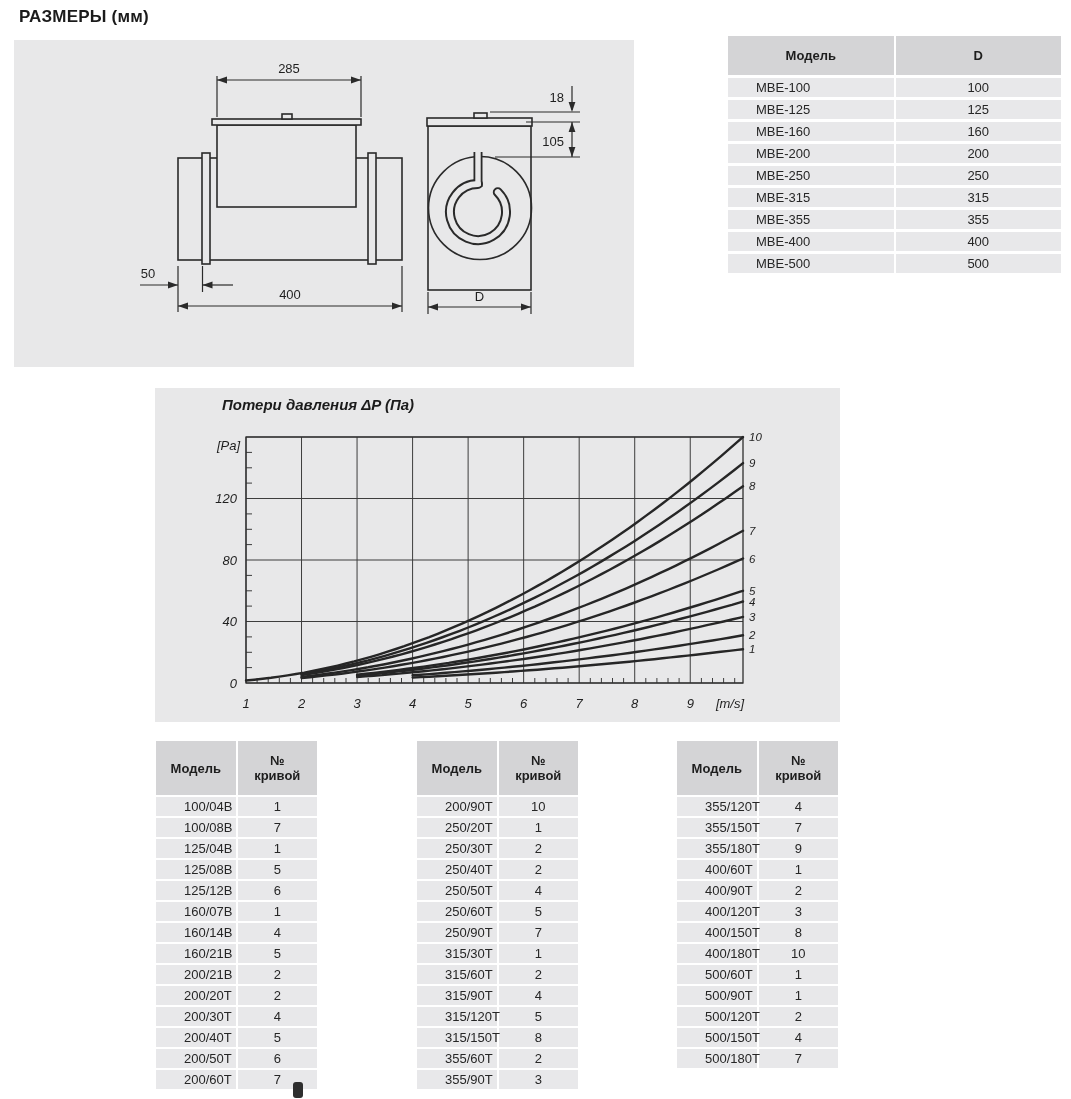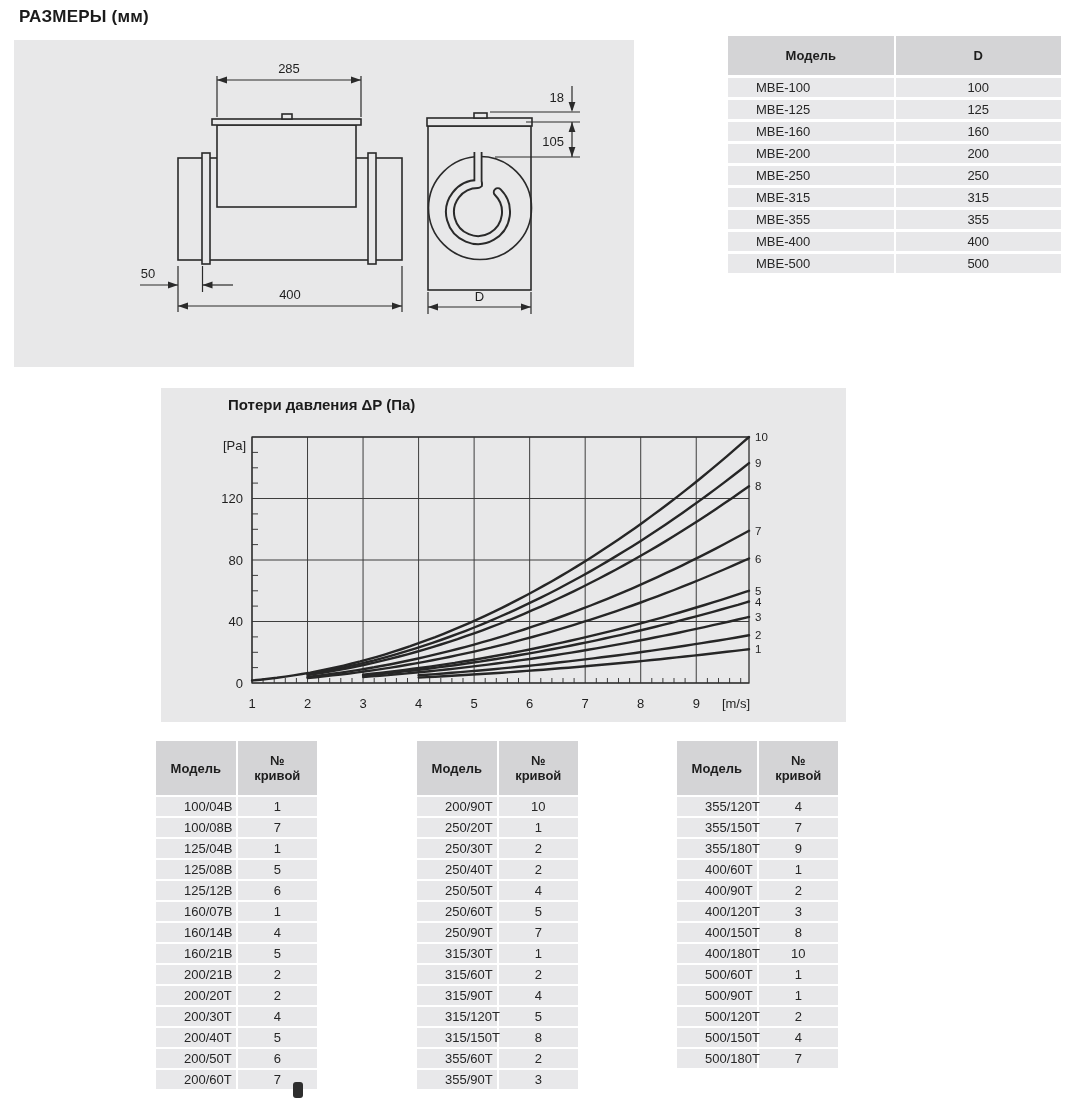--- a/index.html
+++ b/index.html
@@ -4,21 +4,21 @@
 <style>
   :root{
     --panel-bg:#e8e8e9; --hdr-bg:#d4d4d6; --row-bg:#e8e8ea; --ink:#222; --line:#2a2a2a;
   }
   *{box-sizing:border-box;}
   html,body{margin:0;padding:0;}
   body{width:1071px;height:1099px;background:#fff;position:relative;
        font-family:"Liberation Sans",sans-serif;color:var(--ink);overflow:hidden;}
   .page-title{position:absolute;left:14px;top:2px;font-size:17px;font-weight:bold;color:#1b1b1b;margin:5px;letter-spacing:.2px;}
   .drawing-panel{position:absolute;left:14px;top:40px;width:620px;height:327px;background:var(--panel-bg);}
-  .chart-panel{position:absolute;left:161px;top:388px;width:685px;height:334px;background:var(--panel-bg);}
+  .chart-panel{position:absolute;left:155px;top:388px;width:685px;height:334px;background:var(--panel-bg);font-style:italic;}
   .chart-title{position:absolute;left:67px;top:8px;font-size:15px;font-weight:bold;color:#1b1b1b;}
   .gtable{position:absolute;}
   .gtable table{border-collapse:separate;border-spacing:2px 3px;table-layout:fixed;width:100%;}
   .gtable th{background:var(--hdr-bg);font-weight:bold;font-size:13px;height:20px;text-align:center;color:#1e1e1e;padding:12px;}
   .gtable td{background:var(--row-bg);font-size:13px;height:19px;padding:0;color:#262626;}
   .gtable td:first-child{text-align:left;padding-left:28px;}
   .gtable td:last-child{text-align:center;margin-left:27px;}
   .dims-table{left:726px;top:33px;width:337px;}
   .ct1{left:154px;top:739px;width:165px;}
   .ct2{left:415px;top:739px;width:165px;}

